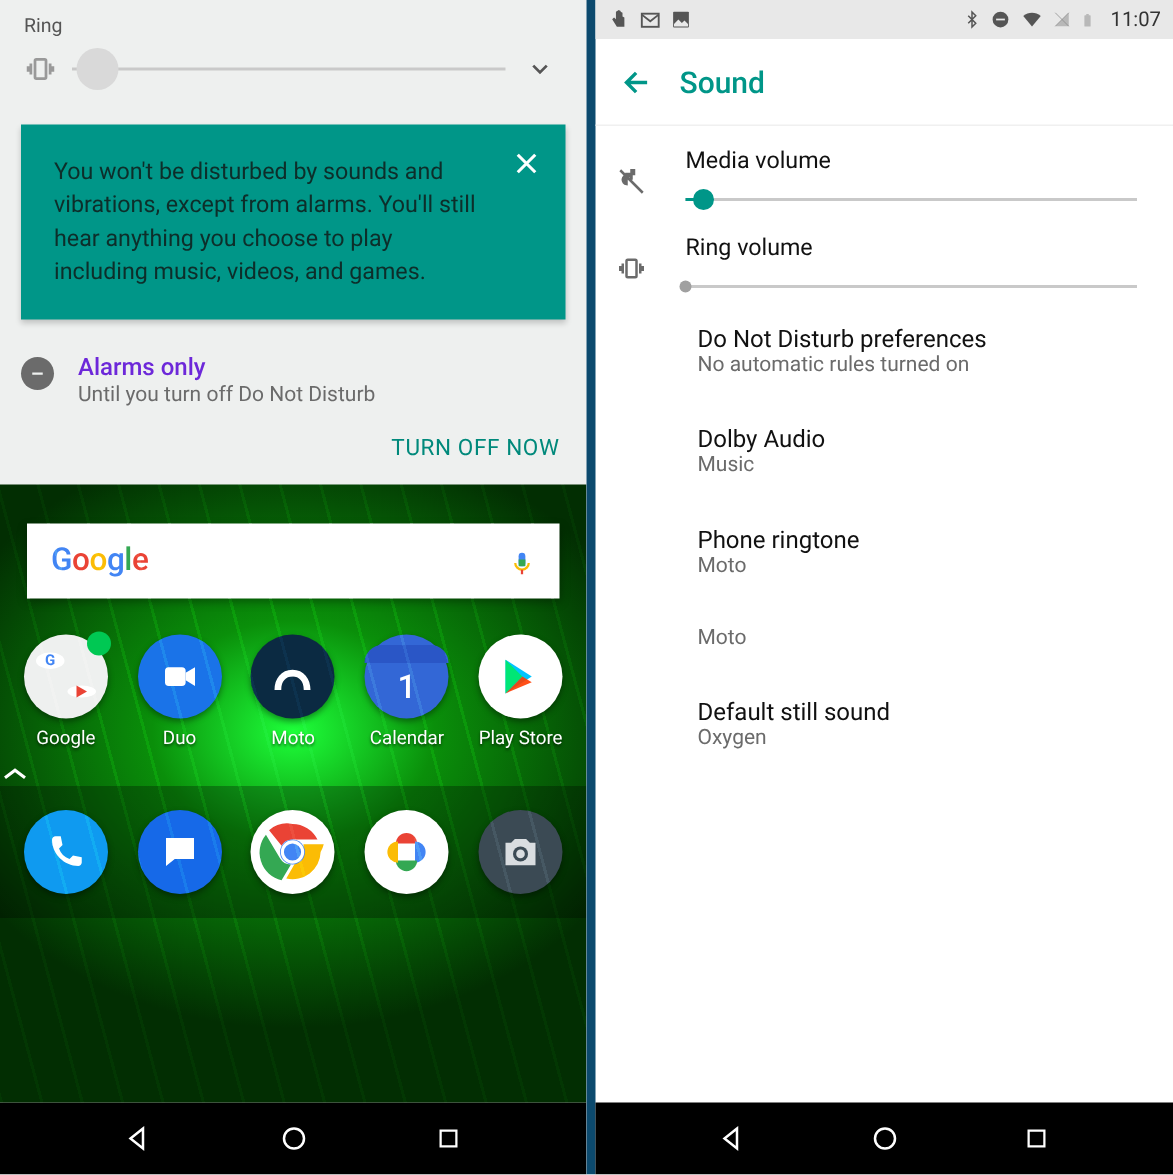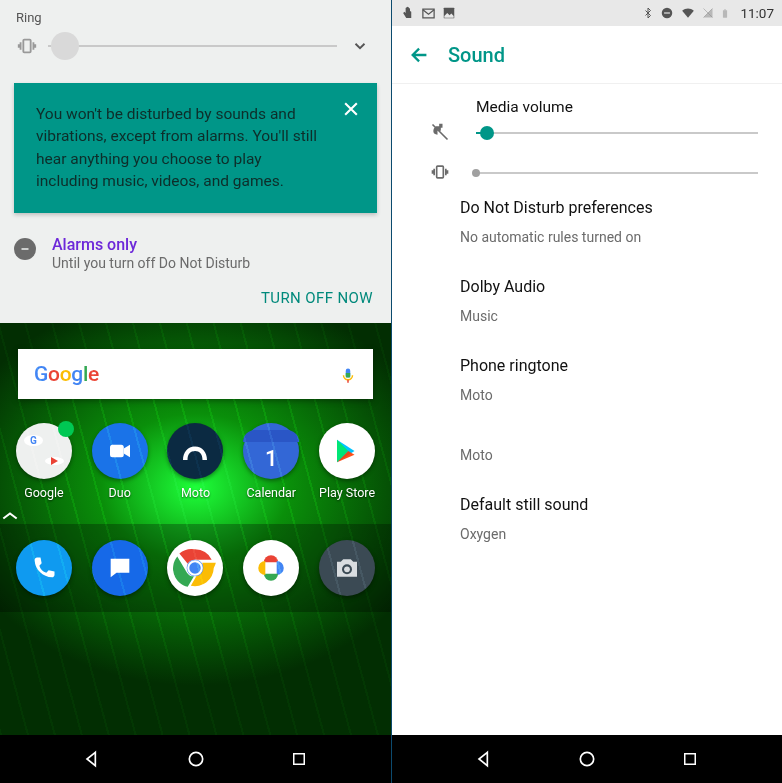--- a/index.html
+++ b/index.html
@@ -1,19 +1,19 @@
 <!DOCTYPE html>
 <html><head>
 <meta charset="utf-8">
 <style>
 *{box-sizing:border-box;margin:0;padding:0;font-family:Roboto,Arial,sans-serif;-webkit-font-smoothing:antialiased}
 body{width:782px;height:783px;display:flex;background:#fff;overflow:hidden}
 .phone{height:783px;display:flex;flex-direction:column;position:relative}
 .left{width:391px;background:#eef0ef}
-.right{width:391px;background:#fff;border-left:1px solid #0c4a6e}
+.right{width:391px;background:#fff;border-left:6px solid #0c4a6e}
 
 
 .ring-panel{padding:10px 16px 4px;background:#eef0ef}
 .ring-label{font-size:13px;color:#555}
 .slider-row{display:flex;align-items:center;margin-top:6px}
 .vibrate-icon{width:22px;height:22px;display:flex;align-items:center;justify-content:center;color:#888;margin-right:10px}
 .slider-track{flex:1;height:2px;background:#c9c9c9;position:relative}
 .slider-thumb{position:absolute;top:50%;width:28px;height:28px;border-radius:50%;background:#d9d9d9;transform:translate(-50%,-50%)}
 .chevron{width:30px;height:30px;display:flex;align-items:center;justify-content:center;color:#555;margin-left:8px}
 
@@ -49,32 +49,32 @@
 .status-bar{height:26px;background:#e8e8e8;display:flex;align-items:center;padding:0 8px;font-size:13px;color:#555}
 .status-left{display:flex;gap:6px;align-items:center}
 .status-right{margin-left:auto;display:flex;gap:6px;align-items:center}
 .status-time{font-size:13.5px;color:#333;margin-left:4px}
 
 .header{height:58px;display:flex;align-items:center;padding:0 8px;border-bottom:1px solid #f0f0f0}
 .back-arrow{width:40px;height:40px;display:flex;align-items:center;justify-content:center;color:#009688}
 .header-title{font-size:20px;color:#009688;font-weight:500;margin-left:8px}
 
 .sound-list{flex:1;overflow:hidden}
-.vol-row{display:flex;align-items:flex-end;padding:14px 24px 0 30px}
+.vol-row{display:flex;align-items:center;padding:14px 24px 0 6px}
 .vol-icon{width:36px;display:flex;justify-content:center;color:#6b6b6b;margin-top:2px;margin-right:18px}
 .vol-content{flex:1}
 .vol-title{font-size:15.5px;color:#111}
 .vol-slider{margin-top:16px;height:2px;background:#c9c9c9;position:relative;margin-bottom:8px}
 .vol-fill{position:absolute;top:0;left:0;height:100%;background:#009688}
 .vol-thumb{position:absolute;top:50%;width:14px;height:14px;border-radius:50%;background:#009688;transform:translate(-50%,-50%)}
 .vol-thumb.gray{background:#a0a0a0;width:8px;height:8px}
 
 .setting-row{padding:16px 24px 16px 68px}
 .setting-title{font-size:16px;color:#111}
-.setting-sub{font-size:14px;color:#6b6b6b;margin-top:12px}
+.setting-sub{font-size:14px;color:#6b6b6b;margin-top:0}
 .row-switch{display:flex;align-items:center}
 .switch{margin-left:auto;width:38px;height:16px;background:#c4c4c4;border-radius:10px;position:relative}
 .switch-knob{position:absolute;top:50%;left:0;width:22px;height:22px;border-radius:50%;background:#efefef;transform:translateY(-50%);box-shadow:0 1px 3px rgba(0,0,0,.35)}
 
 
 svg{display:block}
 </style>
 </head>
 <body>
 
@@ -316,20 +316,21 @@
 
 
     <div class="vol-row">
       <div class="vol-icon">
           <svg width="20" height="20" viewBox="0 0 24 24" fill="none" stroke="#6b6b6b" stroke-width="2">
             <rect x="8" y="5" width="8" height="14" rx="1"></rect>
             <path d="M5 8v8M3 10v4M19 8v8M21 10v4"></path>
           </svg>
         </div>
       <div class="vol-content">
+        <div class="vol-title">Ring volume</div>
         <div class="vol-slider">
           <div class="vol-thumb gray" style="left:0"></div>
         </div>
       </div>
     </div>
 
 
     <div class="setting-row">
       <div class="setting-title">Do Not Disturb preferences</div>
       <div class="setting-sub">No automatic rules turned on</div>

